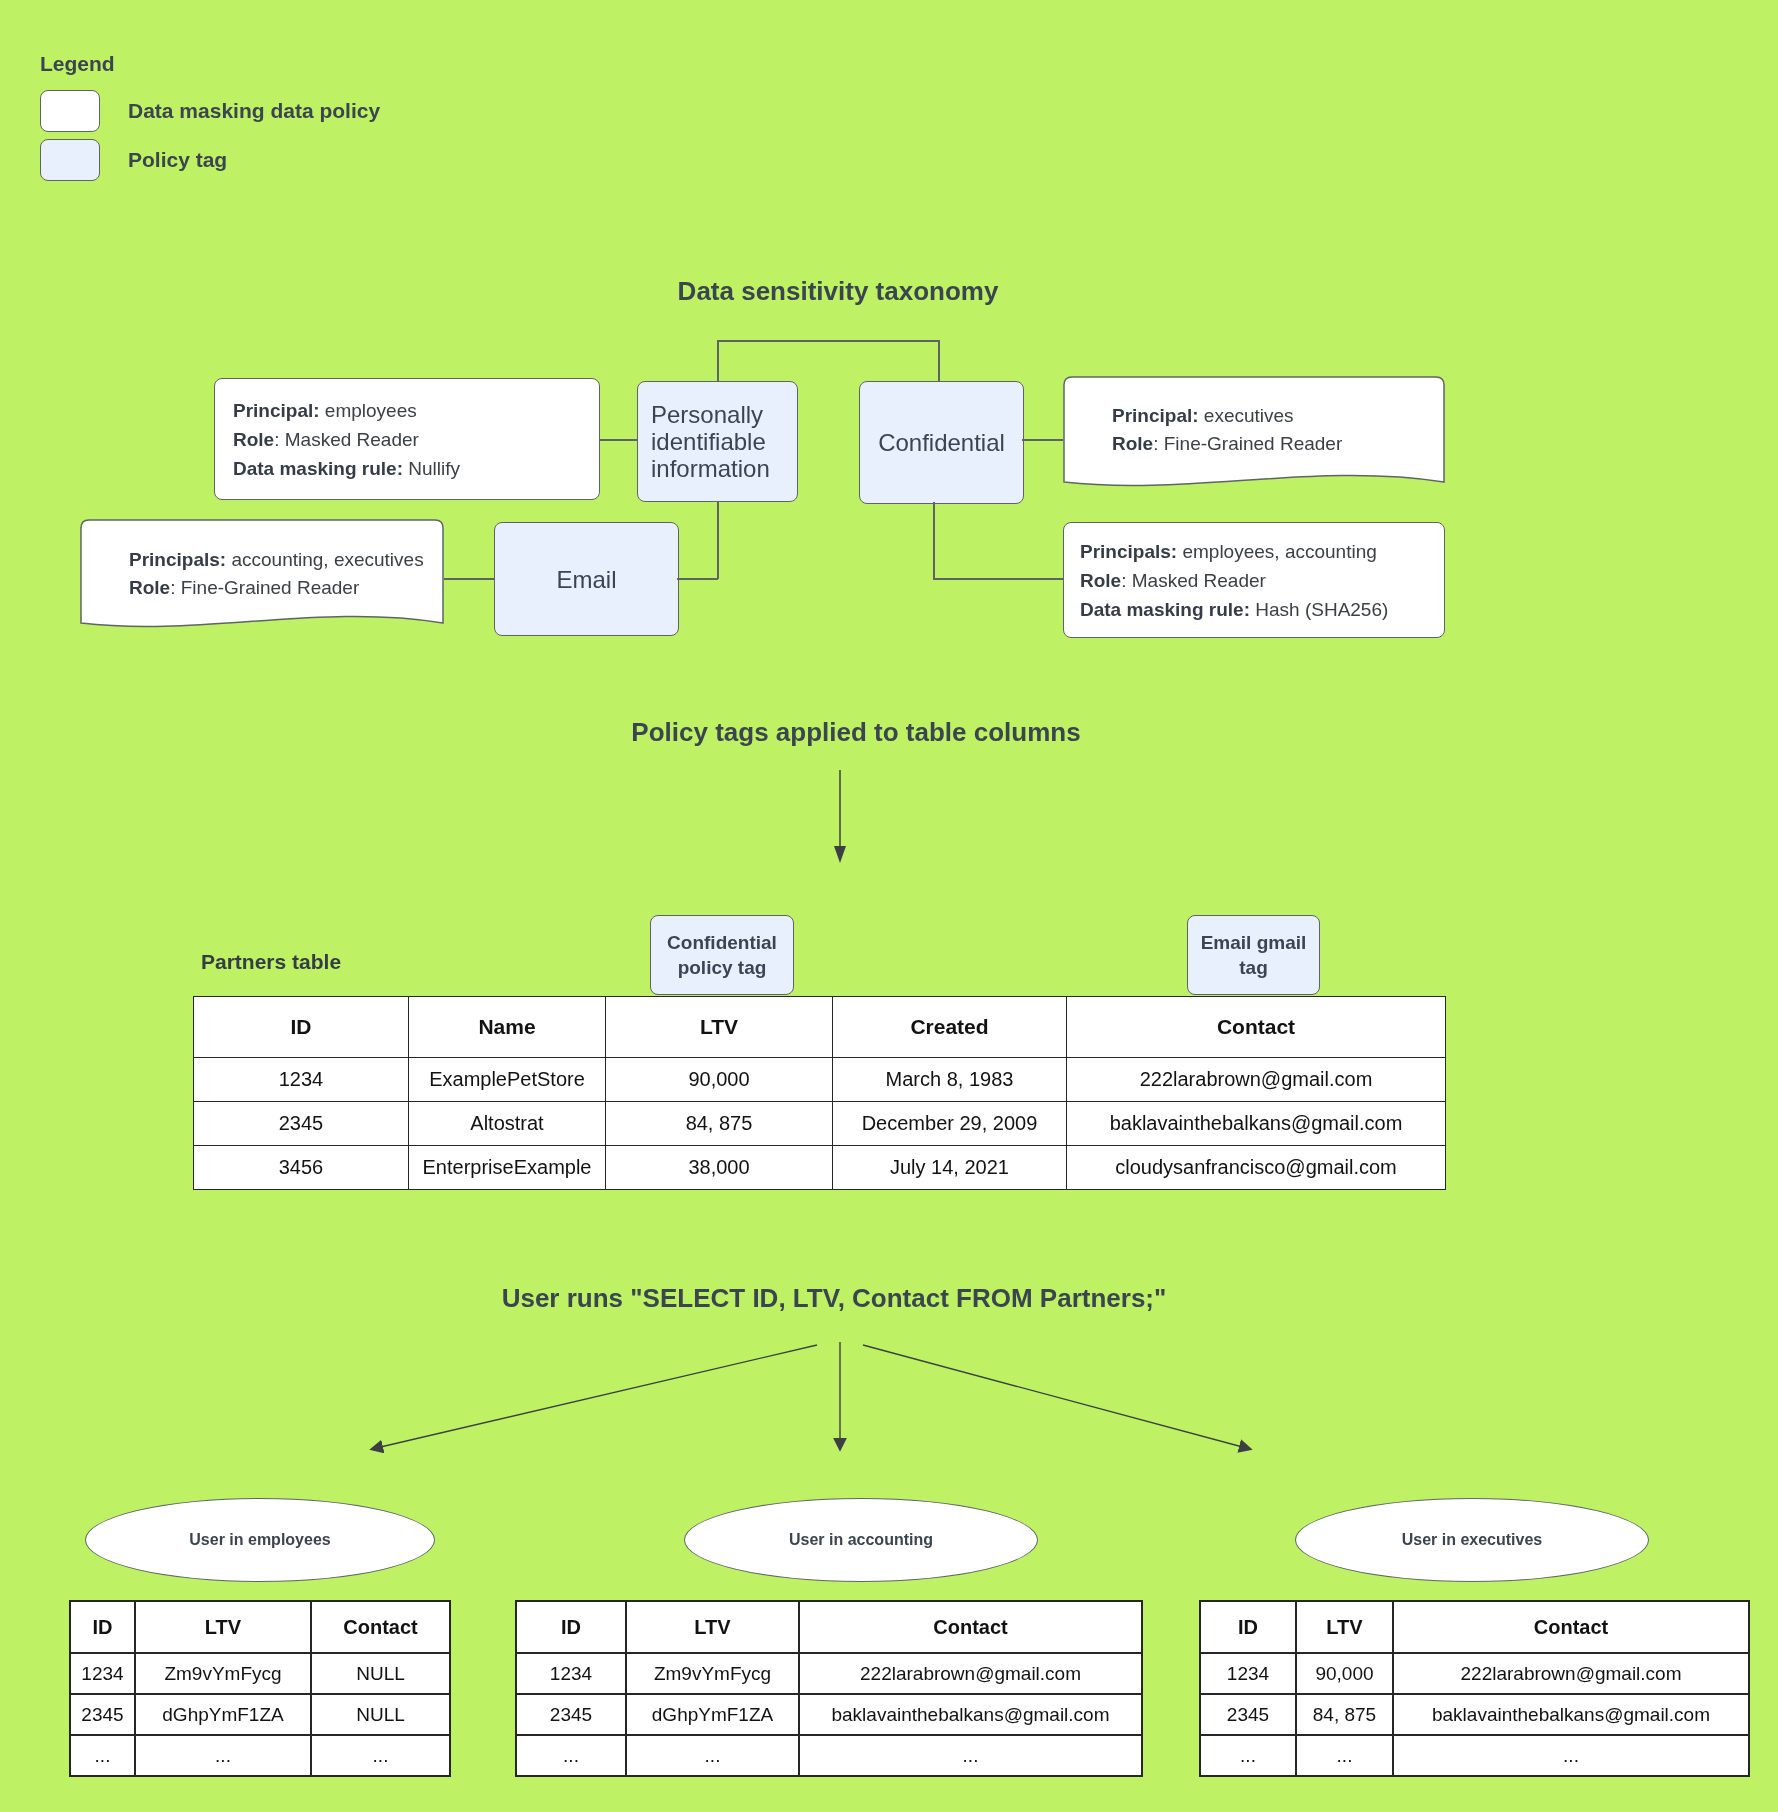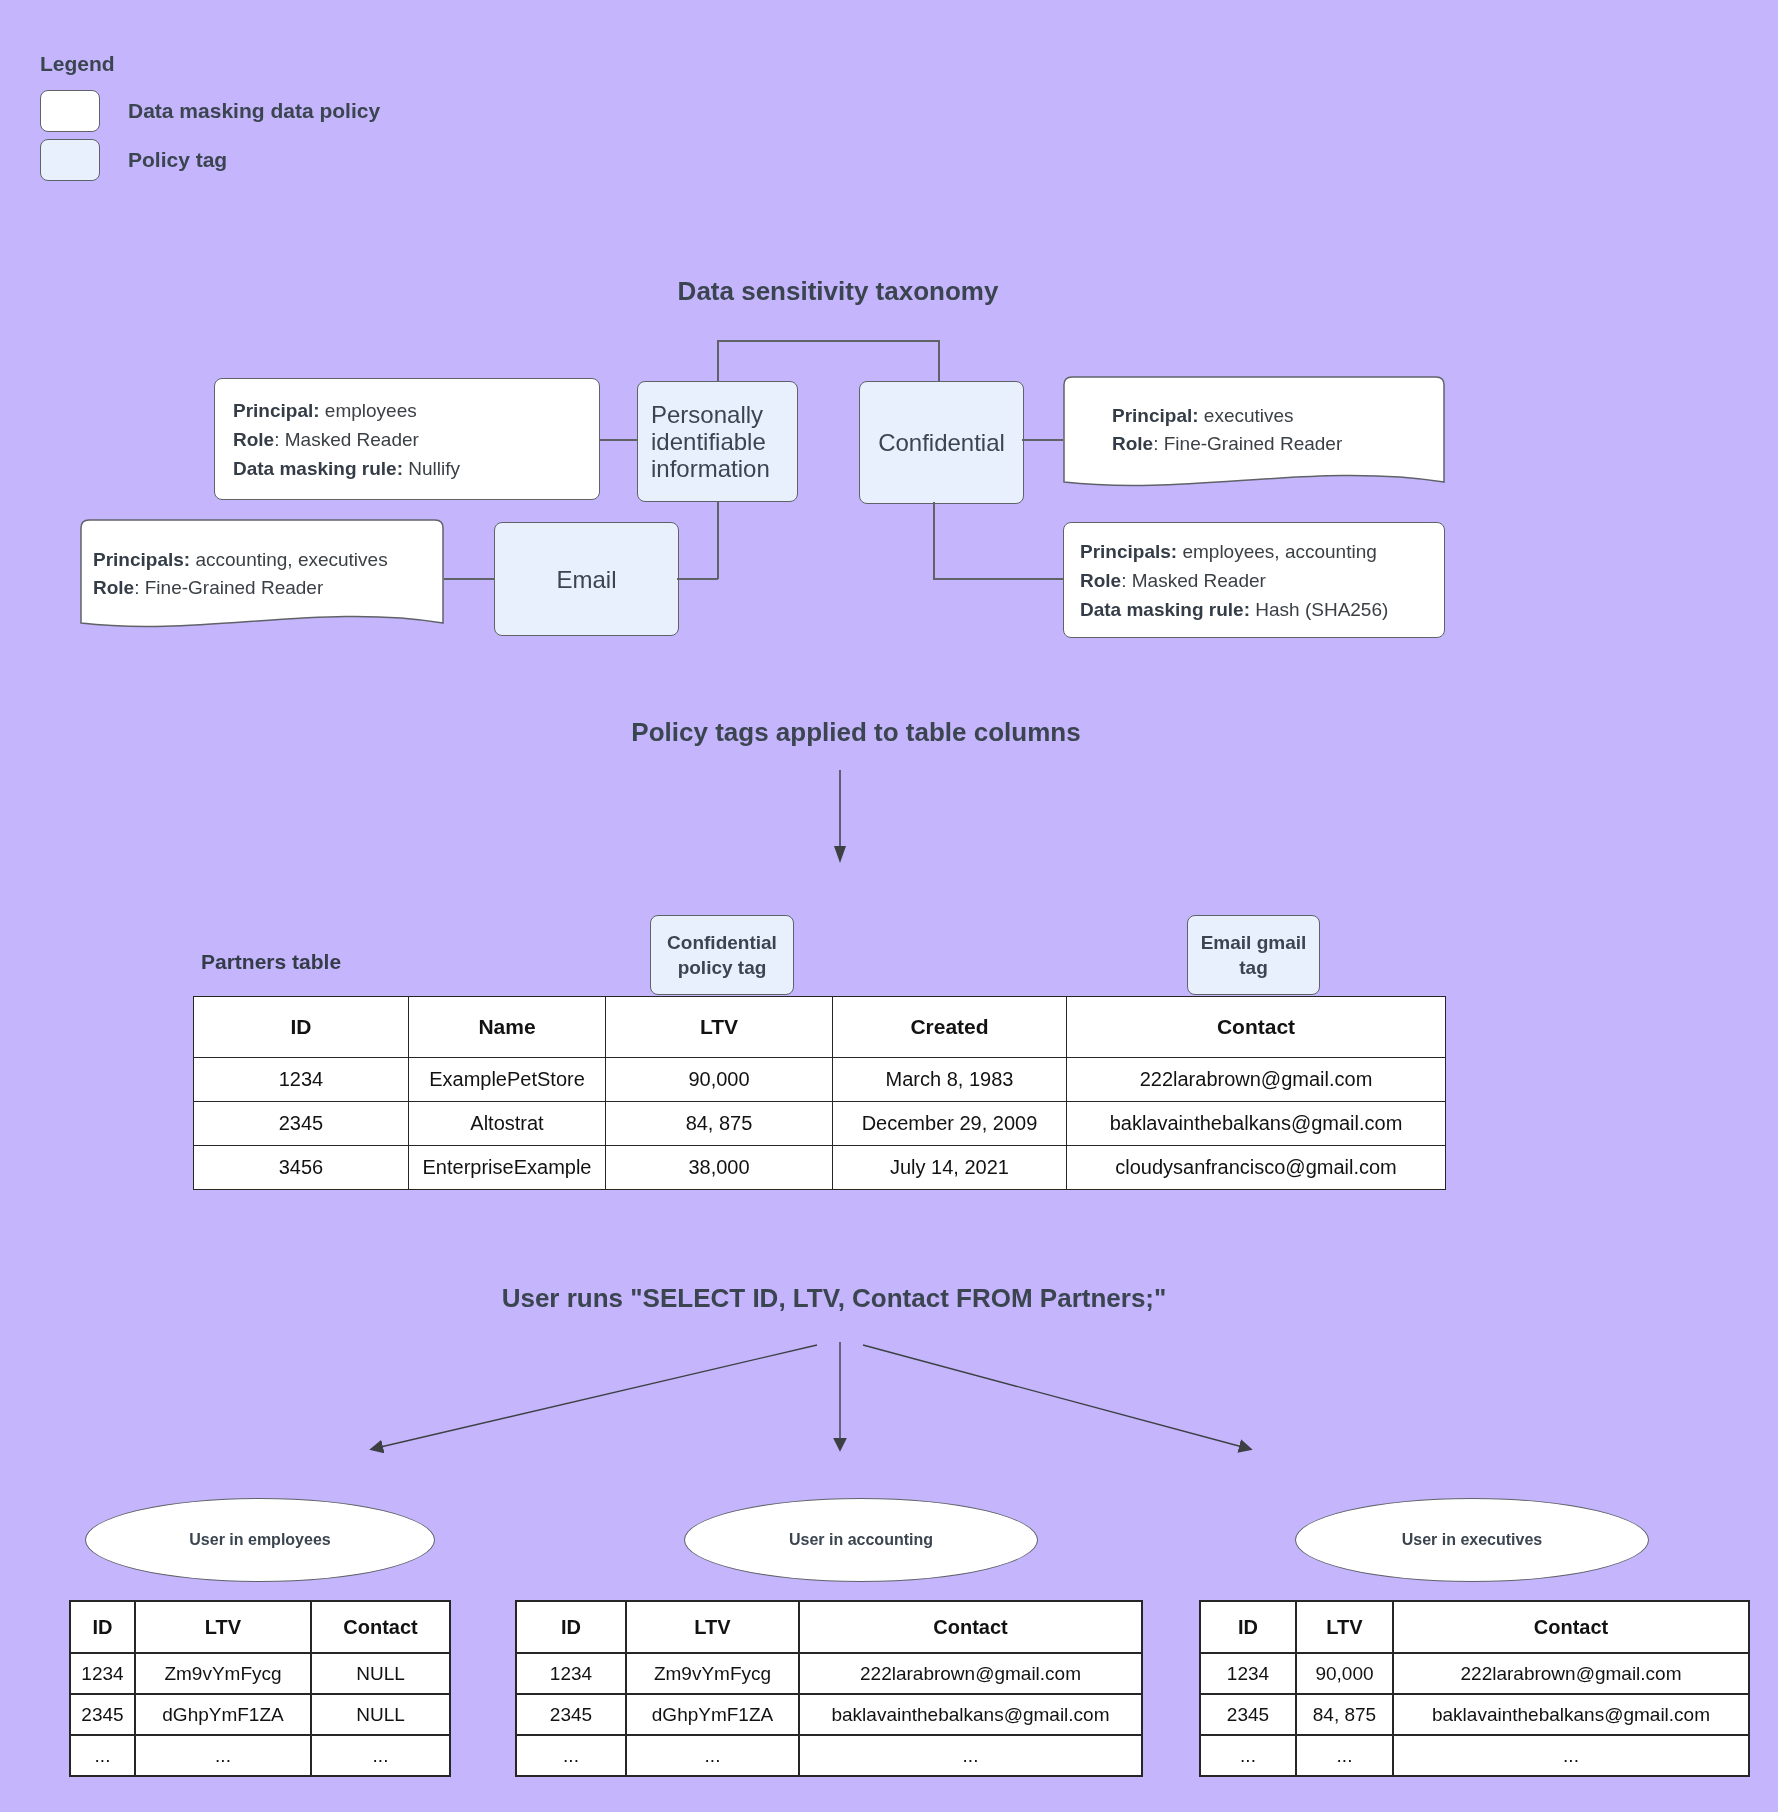--- a/index.html
+++ b/index.html
@@ -1,16 +1,16 @@
 <!DOCTYPE html>
 <html><head>
 <meta charset="utf-8">
 <style>
   html,body{margin:0;padding:0;background:#ffffff;}
-  .canvas{position:relative;width:1778px;height:1812px;background:#c4b5fd;
+  .canvas{position:relative;width:1778px;height:1812px;background:#bef264;
           font-family:"Liberation Sans",sans-serif;color:#3b4550;overflow:hidden;}
   .abs{position:absolute;}
   .title{font-weight:bold;font-size:26px;color:#3b4550;text-align:center;}
   
   .legend-title{font-weight:bold;font-size:21px;margin-bottom:14px;}
   .legend-row{display:flex;align-items:center;margin-bottom:7px;}
   .legend-swatch{width:58px;height:40px;border:1.5px solid #5f6368;border-radius:8px;background:#fff;flex:0 0 auto;}
   .legend-swatch.blue{background:#e8f0fe;}
   .legend-label{font-weight:bold;font-size:21px;margin-left:28px;white-space:nowrap;}
   .docwrap{position:relative;flex:0 0 auto;}
@@ -89,21 +89,21 @@
     <div class="doc-content" style="padding:26px 0 0 16px;">
       <div class="note-line"><b>Principal:</b><span> executives</span></div>
       <div class="note-line"><b>Role</b><span>: Fine-Grained Reader</span></div>
     </div>
   </div>
 
   <div class="doc-note" style="left:80px;top:519px;width:364px;height:122px;">
     <svg width="364" height="122" viewBox="0 0 364 122" preserveAspectRatio="none">
       <path d="M9,1 H355 Q363,1 363,9 V104 C240,84 120,118 1,104 V9 Q1,1 9,1 Z" fill="#ffffff" stroke="#5f6368" stroke-width="1.5"></path>
     </svg>
-    <div class="doc-content" style="padding:27px 0 0 13px;">
+    <div class="doc-content" style="padding:27px 0 0 13px;margin-left:36px;">
       <div class="note-line"><b>Principals:</b><span> accounting, executives</span></div>
       <div class="note-line"><b>Role</b><span>: Fine-Grained Reader</span></div>
     </div>
   </div>
 
   <div class="node center" style="left:494px;top:522px;width:183px;height:112px;">Email</div>
 
   <div class="vline" style="left:717px;top:502px;height:77px;"></div>
   <div class="hline" style="left:677px;top:578px;width:41px;"></div>
   <div class="hline" style="left:444px;top:578px;width:50px;"></div>

